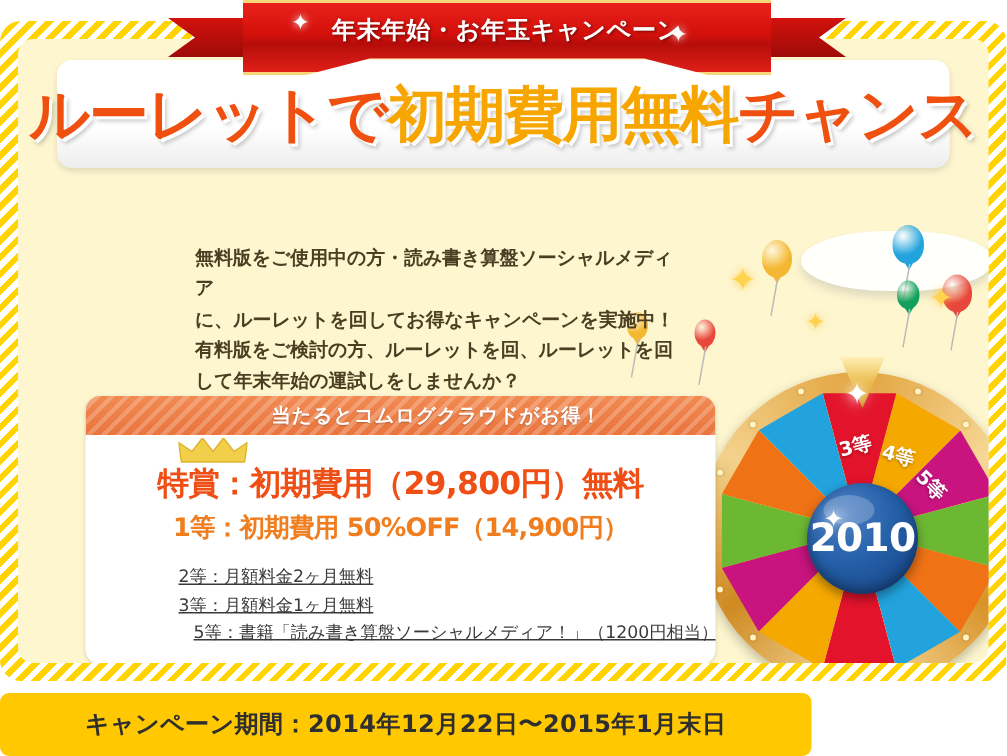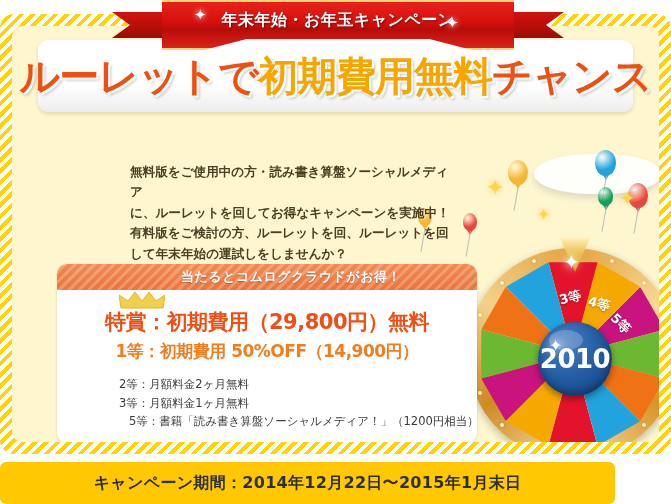--- a/index.html
+++ b/index.html
@@ -114,21 +114,21 @@
   .p-top{
     text-align:center;font-size:21px;font-weight:bold;color:#ef4e14;
     letter-spacing:-.5px;white-space:nowrap;margin:2px 0 0 0;
     text-shadow:1px 1px 0 #fff;
   }
   .p-second{
     text-align:center;font-size:17px;color:#f07d1e;font-weight:bold;
     letter-spacing:-.5px;white-space:nowrap;margin:4px 0 0 0;
   }
   .p-list{margin:12px 0 0 0;padding:0 0 0 62px;list-style:none;
-    font-size:11.5px;color:#3a3a3a;line-height:1.62;white-space:nowrap;}
+    font-size:11.5px;color:#3a3a3a;line-height:1.62;white-space:nowrap;text-decoration:underline;}
   .p-list li.ind{padding-left:10px;}
 
   
   .wheel-wrap{position:absolute;left:455px;top:222px;width:216px;height:222px;z-index:18;}
   .wheel-rim{
     position:absolute;left:0;top:0;width:212px;height:212px;border-radius:50%;
     background:conic-gradient(#e2a33e,#f6d897,#d99328,#f7e0a8,#cf8a21,#f3d18c,#e2a33e);
     box-shadow:0 3px 8px rgba(0,0,0,.25);
   }
   .wheel-dots{position:absolute;left:0;top:0;width:212px;height:212px;border-radius:50%;}
@@ -165,21 +165,21 @@
     position:absolute;left:50%;top:-10px;margin-left:-15px;width:30px;height:34px;
     background:linear-gradient(180deg,#fff0b8 0%,#e8b43c 55%,#c98c16 100%);
     clip-path:polygon(0 0,100% 0,50% 100%);z-index:12;
     filter:drop-shadow(0 2px 2px rgba(0,0,0,.35));
   }
   .wsp{position:absolute;color:#fff;font-size:20px;z-index:13;
     text-shadow:0 0 8px #fff,0 0 14px rgba(255,255,255,.8);}
 
   
   .footer{
-    position:absolute;left:0;top:462px;width:615px;height:42px;
+    position:absolute;left:0;top:462px;width:541px;height:42px;
     background:#ffc800;border-radius:6px;
     display:flex;align-items:center;justify-content:center;z-index:30;
   }
   .footer span{font-size:16px;font-weight:bold;color:#2f2f2f;letter-spacing:.3px;}
 </style>
 </head>
 <body>
 
 <div id="stage">
 

